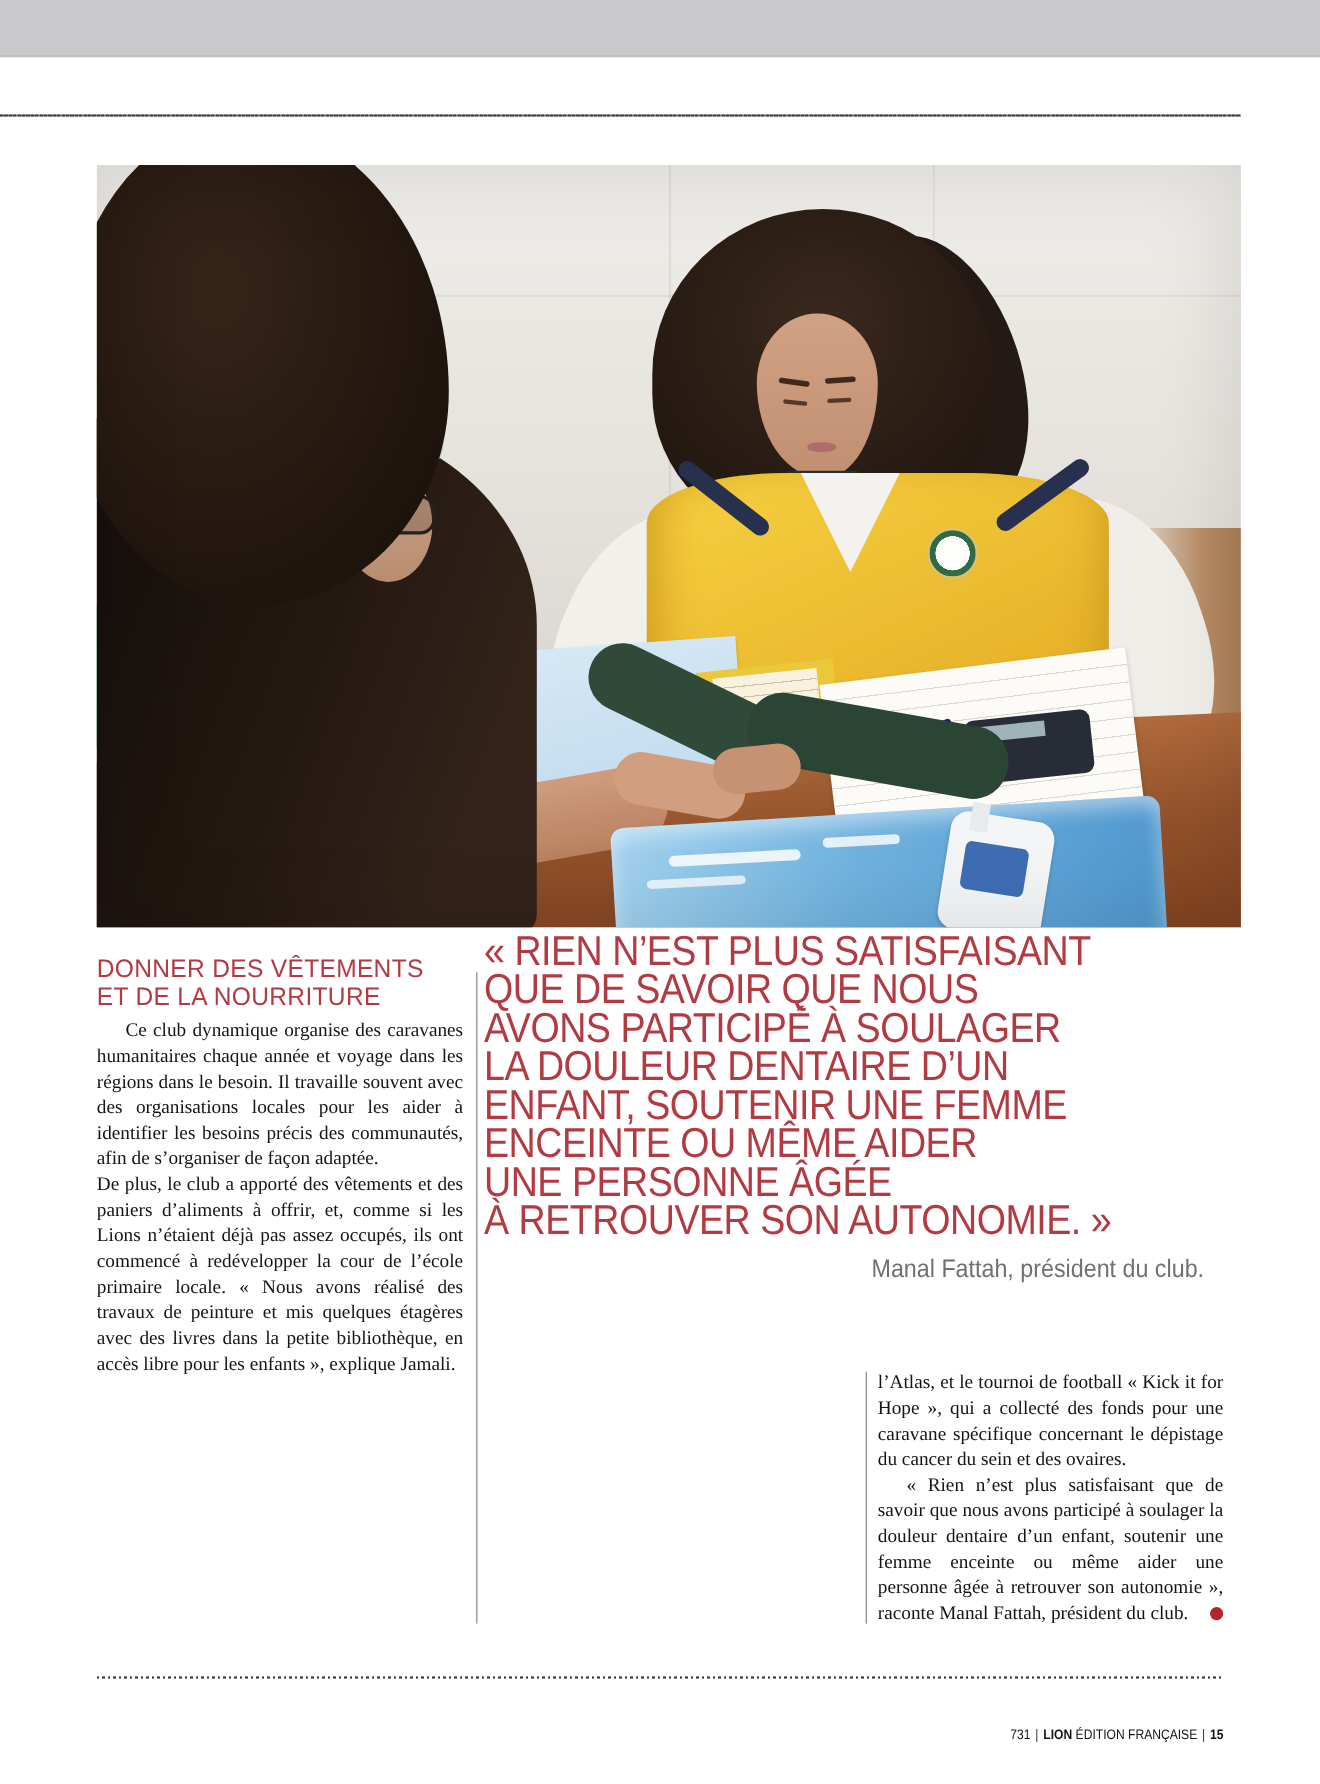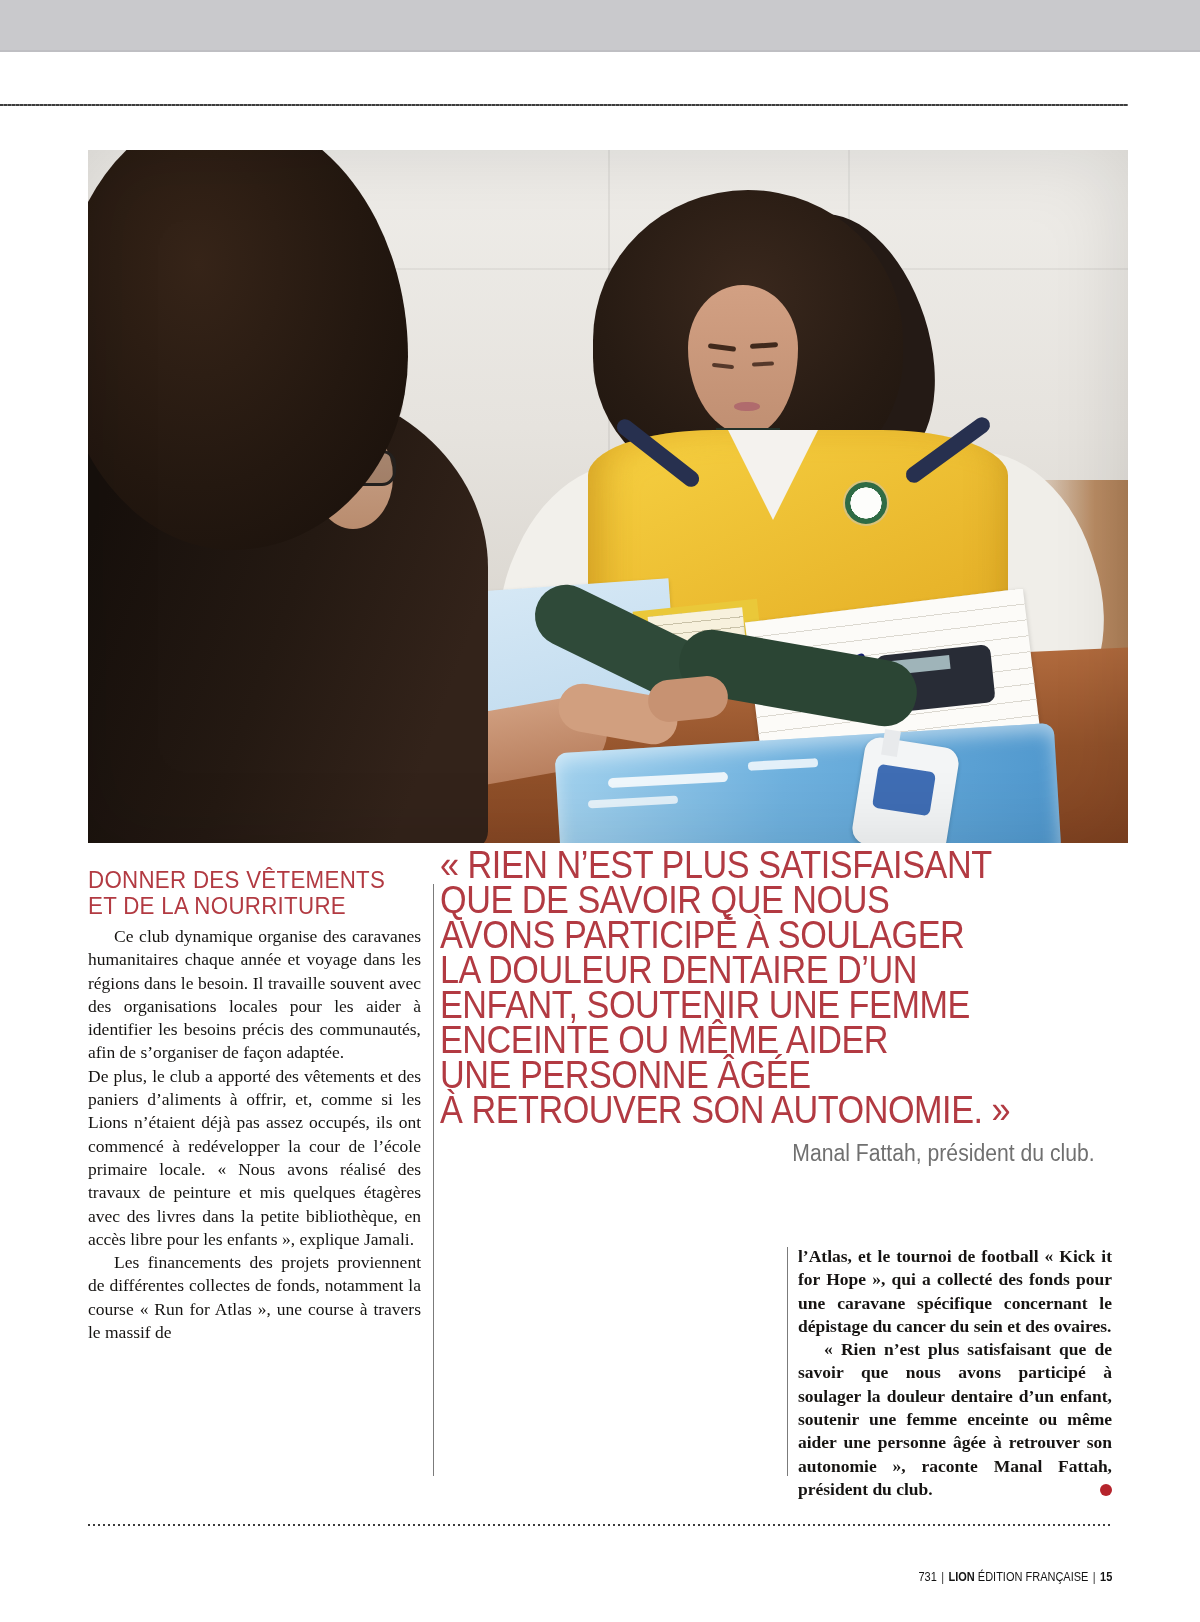--- a/index.html
+++ b/index.html
@@ -97,21 +97,21 @@
   .ph-glasses{left:228px;top:300px;width:74px;height:30px;border:3px solid #23201e;border-radius:14px;
            background:rgba(70,55,45,.25);}
   .ph-hijab-head{left:-30px;top:-40px;width:350px;height:440px;border-radius:46% 54% 50% 50%/50% 56% 44% 50%;
            background:radial-gradient(ellipse at 40% 35%,#362418 0%,#241810 55%,#170f0a 100%);}
   .ph-vignette{inset:0;box-shadow:inset 0 0 80px rgba(0,0,0,.12);}
   .photo-caption{right:18px;top:10px;width:240px;text-align:right;white-space:pre-line;
            font-family:"Liberation Sans",sans-serif;font-size:15px;line-height:21.5px;font-weight:700;color:#3d3d3d;}
 
   
   .col-left{position:absolute;left:88px;top:852px;width:333px;}
-  .col-right{position:absolute;left:798px;top:1245px;width:314px;font-weight:bold;}
+  .col-right{position:absolute;left:798px;top:1245px;width:314px;}
   .body-p{margin:0;font-size:17.5px;line-height:23.3px;text-align:justify;color:#161412;}
   .body-p.indent{text-indent:26px;}
   .section-heading{margin:15px 0 6px 0;font-family:"Liberation Sans",sans-serif;font-weight:400;
            font-size:23px;line-height:26px;color:#b23a42;white-space:pre-line;letter-spacing:.3px;
            transform:scaleX(.97);transform-origin:left top;}
   .pullquote{position:absolute;left:440px;top:848px;width:780px;
            font-family:"Liberation Sans",sans-serif;font-size:38px;line-height:35px;letter-spacing:-.5px;
            color:#b23a42;white-space:pre-line;transform:scaleX(.9);transform-origin:left top;}
   .pullquote-attr{position:absolute;right:105px;top:1140px;font-family:"Liberation Sans",sans-serif;
            font-size:23px;color:#707070;transform:scaleX(.92);transform-origin:right top;}
@@ -189,21 +189,20 @@
     <div class="ph-glasses"></div>
     <div class="ph-hijab-head"></div>
     <div class="ph-vignette"></div>
   </div>
 
   <div class="col-left">
     <h2 class="section-heading">DONNER DES VÊTEMENTS
 ET DE LA NOURRITURE</h2>
     <p class="body-p indent">Ce club dynamique organise des caravanes humanitaires chaque année et voyage dans les régions dans le besoin. Il travaille souvent avec des organisations locales pour les aider à identifier les besoins précis des communautés, afin de s’organiser de façon adaptée.</p>
     <p class="body-p">De plus, le club a apporté des vêtements et des paniers d’aliments à offrir, et, comme si les Lions n’étaient déjà pas assez occupés, ils ont commencé à redévelopper la cour de l’école primaire locale. « Nous avons réalisé des travaux de peinture et mis quelques étagères avec des livres dans la petite bibliothèque, en accès libre pour les enfants », explique Jamali.</p>
-    <p class="body-p indent">Les financements des projets proviennent de différentes collectes de fonds, notamment la course « Run for Atlas », une course à travers le massif de</p>
   </div>
 
   <div class="pullquote">« RIEN N’EST PLUS SATISFAISANT
 QUE DE SAVOIR QUE NOUS
 AVONS PARTICIPÉ À SOULAGER
 LA DOULEUR DENTAIRE D’UN
 ENFANT, SOUTENIR UNE FEMME
 ENCEINTE OU MÊME AIDER
 UNE PERSONNE ÂGÉE
 À RETROUVER SON AUTONOMIE. »</div>

